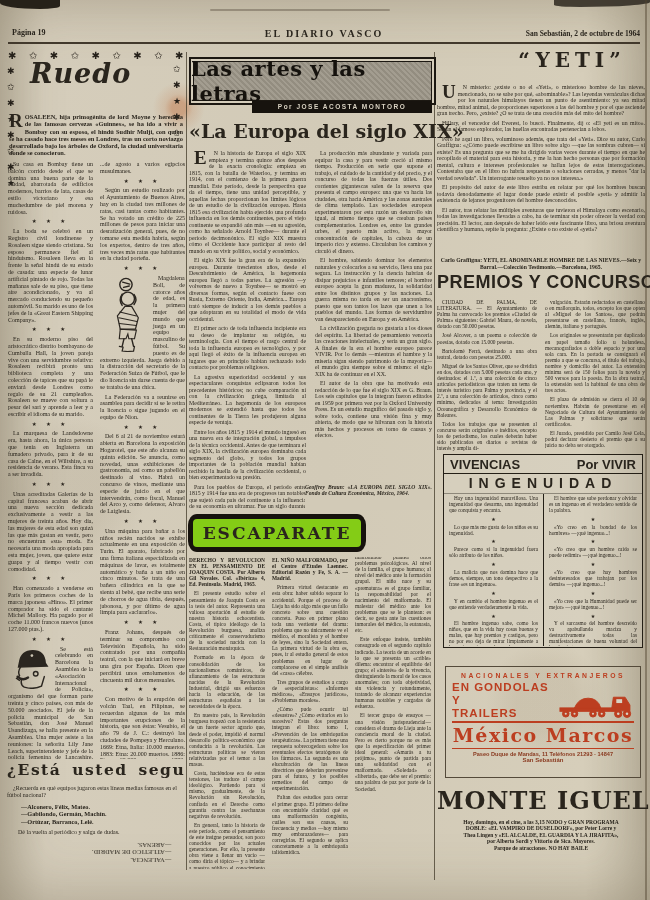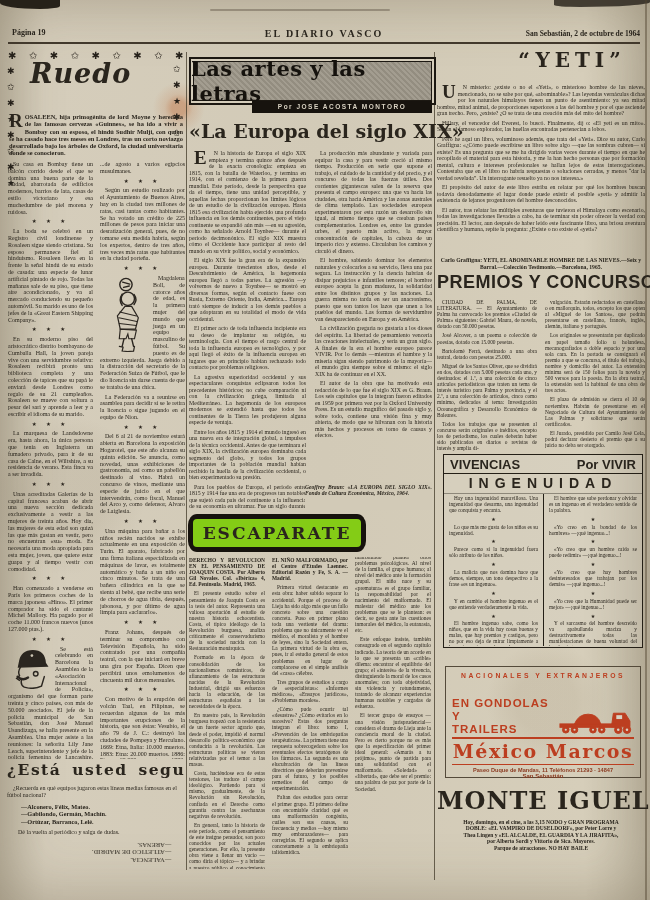--- a/index.html
+++ b/index.html
@@ -97,21 +97,21 @@
   .viv-title{text-align:center;font-family:"Liberation Sans",sans-serif;font-size:14px;font-weight:900;letter-spacing:6px;padding:1px 0 2px;}
   .viv-cols{display:flex;height:152px;overflow:hidden;border-top:1px solid rgba(36,31,22,.4);}
   .vcol{width:50%;box-sizing:border-box;padding:2px 5px;font-size:5.3px;line-height:5.9px;text-align:justify;overflow:hidden;}
   .vcol + .vcol{border-left:1px solid #241f16;}
   .viv .stars-sep{font-size:5px;letter-spacing:0;margin:1px 0 2px;}
 
   .ad1{position:absolute;left:445px;top:666px;width:196px;height:112px;border:1px solid #544a3a;box-sizing:border-box;
     padding:4px 6px 2px;color:#bc3e20;text-align:center;font-family:"Liberation Sans",sans-serif;}
   .ad1 .l1{font-size:16.5px;font-weight:900;font-style:italic;letter-spacing:0;white-space:nowrap;}
   .ad1 .l2{font-size:6.8px;font-weight:bold;letter-spacing:2.5px;margin-top:1px;white-space:nowrap;}
-  .ad1 .row{display:flex;align-items:flex-end;justify-content:space-between;margin-top:18px;border-bottom:2.5px solid #bc3e20;padding-bottom:1px;}
+  .ad1 .row{display:flex;align-items:flex-end;justify-content:space-between;margin-top:2px;border-bottom:2.5px solid #bc3e20;padding-bottom:1px;}
   .ad1 .gond{text-align:left;font-size:11.5px;font-weight:900;letter-spacing:1px;line-height:13px;}
   .ad1 .brand{font-family:"DejaVu Serif",serif;font-size:19px;font-weight:900;letter-spacing:1.5px;margin-top:1px;}
   .ad1 .addr{font-size:5.6px;font-weight:bold;color:#8a3a20;border-top:1px solid #bc3e20;margin-top:2px;padding-top:1.5px;white-space:nowrap;}
   .ad1 .city{font-size:6px;font-weight:bold;color:#8a3a20;}
 
   .monte{position:absolute;left:437px;top:786px;width:208px;text-align:center;}
   .monte h1{margin:0 0 4px;font-family:"DejaVu Serif",serif;font-size:24px;font-weight:900;letter-spacing:1px;white-space:nowrap;}
   .monte .ln{font-size:5.5px;line-height:6.4px;font-weight:bold;}
 </style>
 </head>

